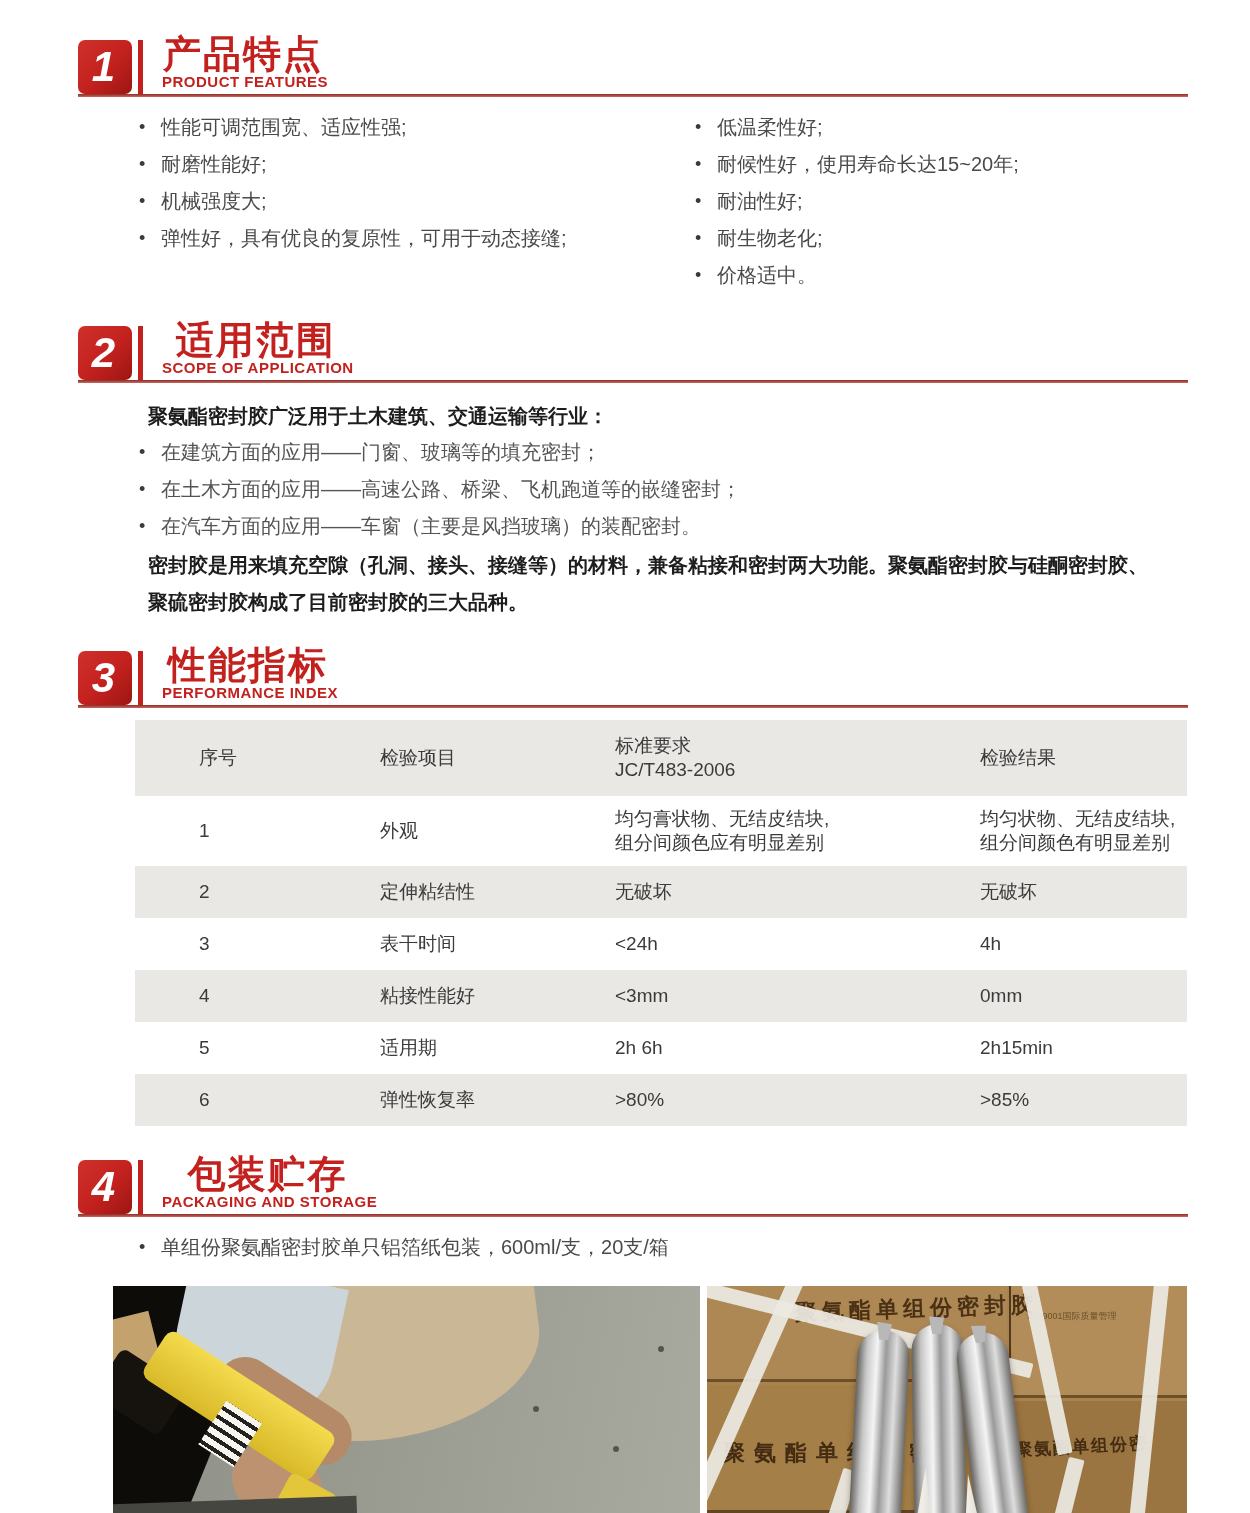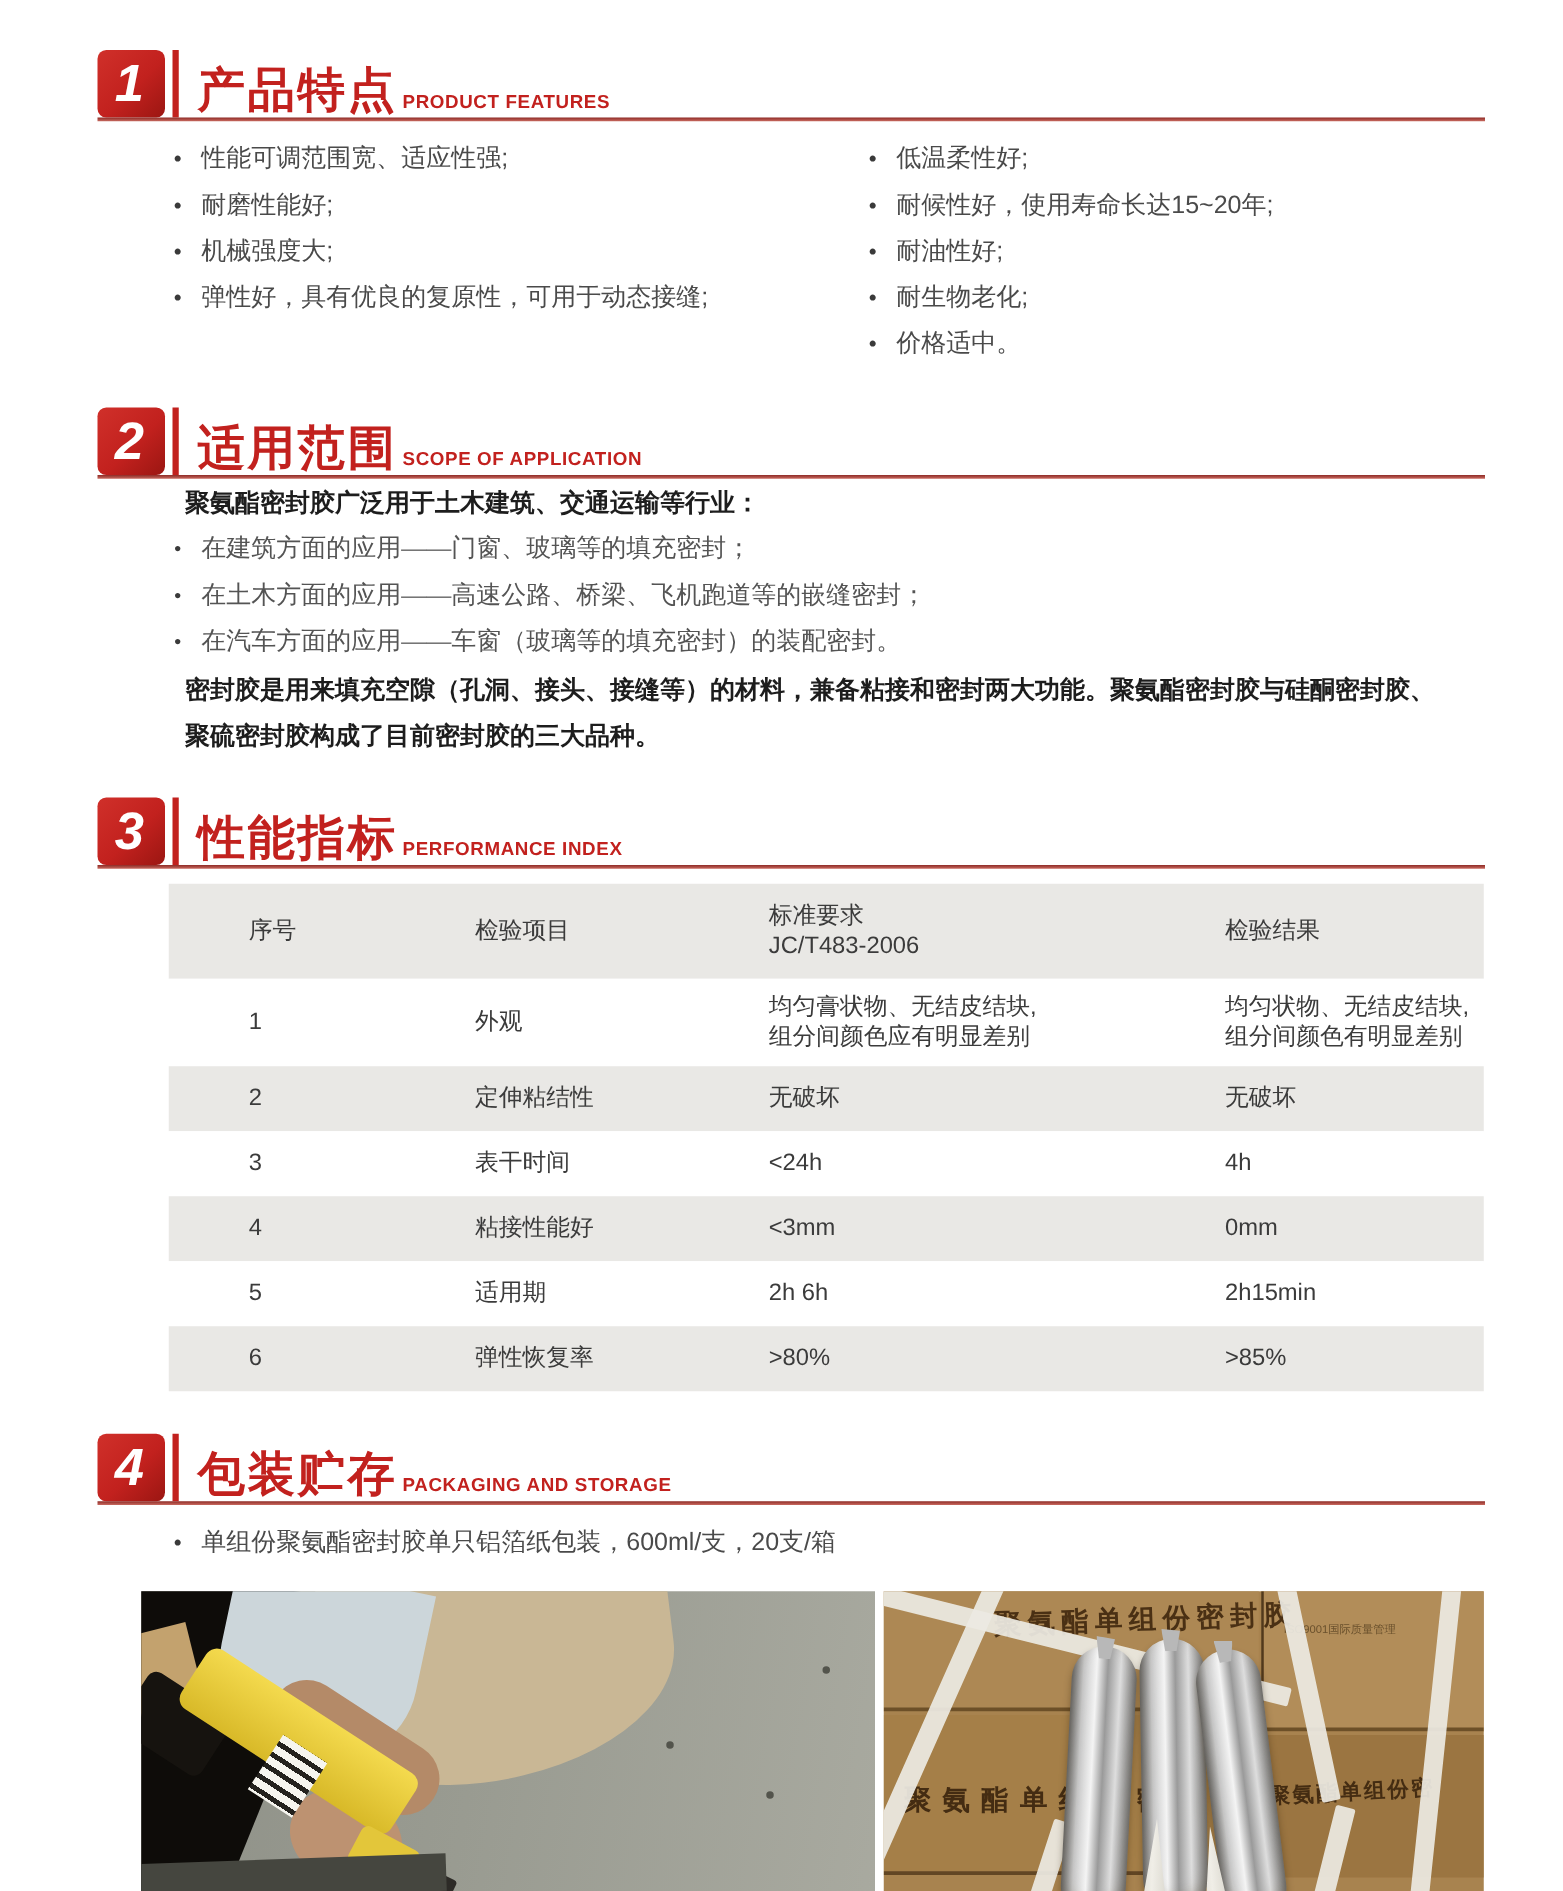--- a/index.html
+++ b/index.html
@@ -9,35 +9,35 @@
   }
   
   .sec-header{position:relative;margin-left:78px;width:1110px;height:57px;}
   .num-box{
     position:absolute;left:0;top:0;width:54px;height:54px;border-radius:7px;
     background:linear-gradient(135deg,#d0302a 0%,#c2211e 55%,#9b1612 100%);
     color:#fff;font-size:42px;font-weight:bold;font-style:italic;
     display:flex;align-items:center;justify-content:center;padding-right:3px;box-sizing:border-box;
   }
   .num-bar{position:absolute;left:60px;top:0;width:5px;height:54px;background:#c2211e;}
-  .sec-titles{position:absolute;left:80px;bottom:5px;display:flex;align-items:flex-end;}
+  .sec-titles{position:absolute;left:80px;bottom:5px;display:flex;align-items:center;flex-direction:column;}
   .sec-title-zh{font-size:38px;font-weight:900;color:#c2211e;line-height:1;letter-spacing:2px;}
   .sec-title-en{font-size:15px;font-weight:bold;color:#c2211e;margin-left:4px;margin-bottom:2px;letter-spacing:.5px;}
   .sec-line{position:absolute;left:0;right:0;bottom:0;height:3px;
     background:linear-gradient(#8e2b26,#c96a60);}
   
   .bullets{list-style:none;margin:0;padding:0;}
   .bullets li{position:relative;padding-left:26px;font-size:20px;line-height:37px;color:#4a4a4a;}
   .bullets li::before{content:"•";position:absolute;left:4px;top:0;color:#3a3a3a;font-size:18px;}
   
   .features{display:flex;padding-left:135px;margin-top:12px;}
   .features .col-left{width:556px;}
   .features .col-right{flex:1;}
   
-  .scope{padding-left:135px;padding-right:92px;margin-top:2px;font-family:Liberation Serif, serif;}
+  .scope{padding-left:135px;padding-right:92px;margin-top:15px;}
   .scope .intro{font-size:20px;font-weight:bold;color:#1d1d1d;line-height:36px;margin-left:13px;}
   .scope .bullets li{line-height:37px;color:#545454;}
   .scope .summary{font-size:20px;font-weight:bold;color:#1d1d1d;line-height:37px;margin-left:13px;margin-top:2px;}
   
   .perf-table{margin:12px 0 0 135px;width:1052px;font-size:19px;color:#3b3b3b;}
   .perf-row{display:grid;grid-template-columns:195px 240px 370px 1fr;align-items:center;}
   .perf-row.gray{background:#e9e8e5;}
   .perf-row.white{background:#ffffff;}
   .perf-cell{white-space:pre-line;line-height:24px;padding-top:14px;padding-bottom:14px;box-sizing:border-box;}
   .perf-cell.c1{padding-left:64px;}
@@ -150,21 +150,21 @@
       <span class="sec-title-en">SCOPE OF APPLICATION</span>
     </div>
     <div class="sec-line"></div>
   </div>
 
   <div class="scope">
     <div class="intro">聚氨酯密封胶广泛用于土木建筑、交通运输等行业：</div>
     <ul class="bullets">
       <li>在建筑方面的应用——门窗、玻璃等的填充密封；</li>
       <li>在土木方面的应用——高速公路、桥梁、飞机跑道等的嵌缝密封；</li>
-      <li>在汽车方面的应用——车窗（玻璃等的填充密封）的装配密封。</li>
+      <li>在汽车方面的应用——车窗（主要是风挡玻璃）的装配密封。</li>
     </ul>
     <div class="summary">密封胶是用来填充空隙（孔洞、接头、接缝等）的材料，兼备粘接和密封两大功能。聚氨酯密封胶与硅酮密封胶、聚硫密封胶构成了目前密封胶的三大品种。</div>
   </div>
 
   <div class="sec-header" style="margin-top:30px;">
     <div class="num-box">
       <span>3</span>
     </div>
     <div class="num-bar"></div>
     <div class="sec-titles">

